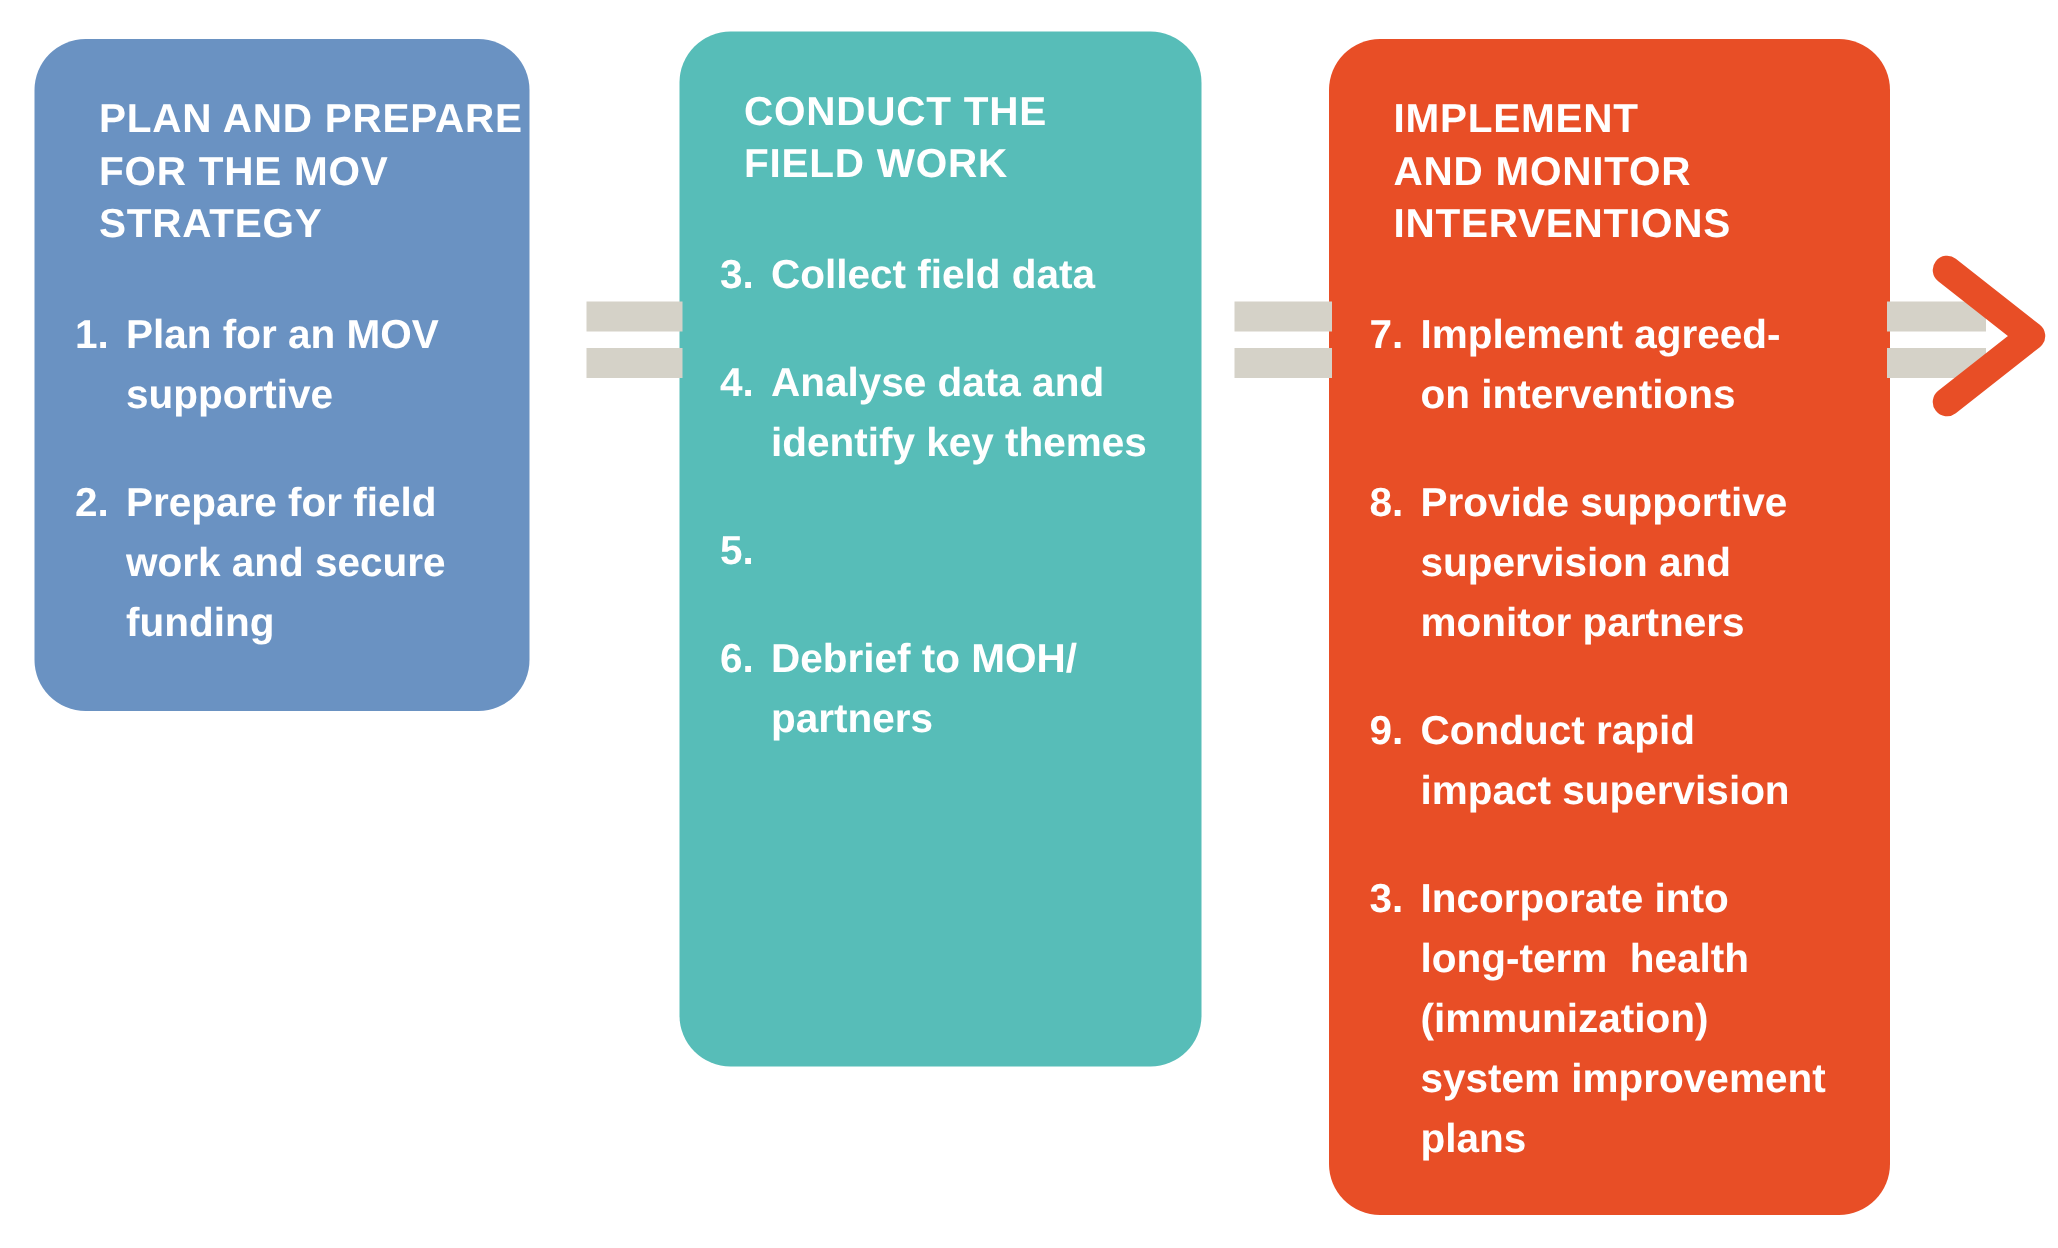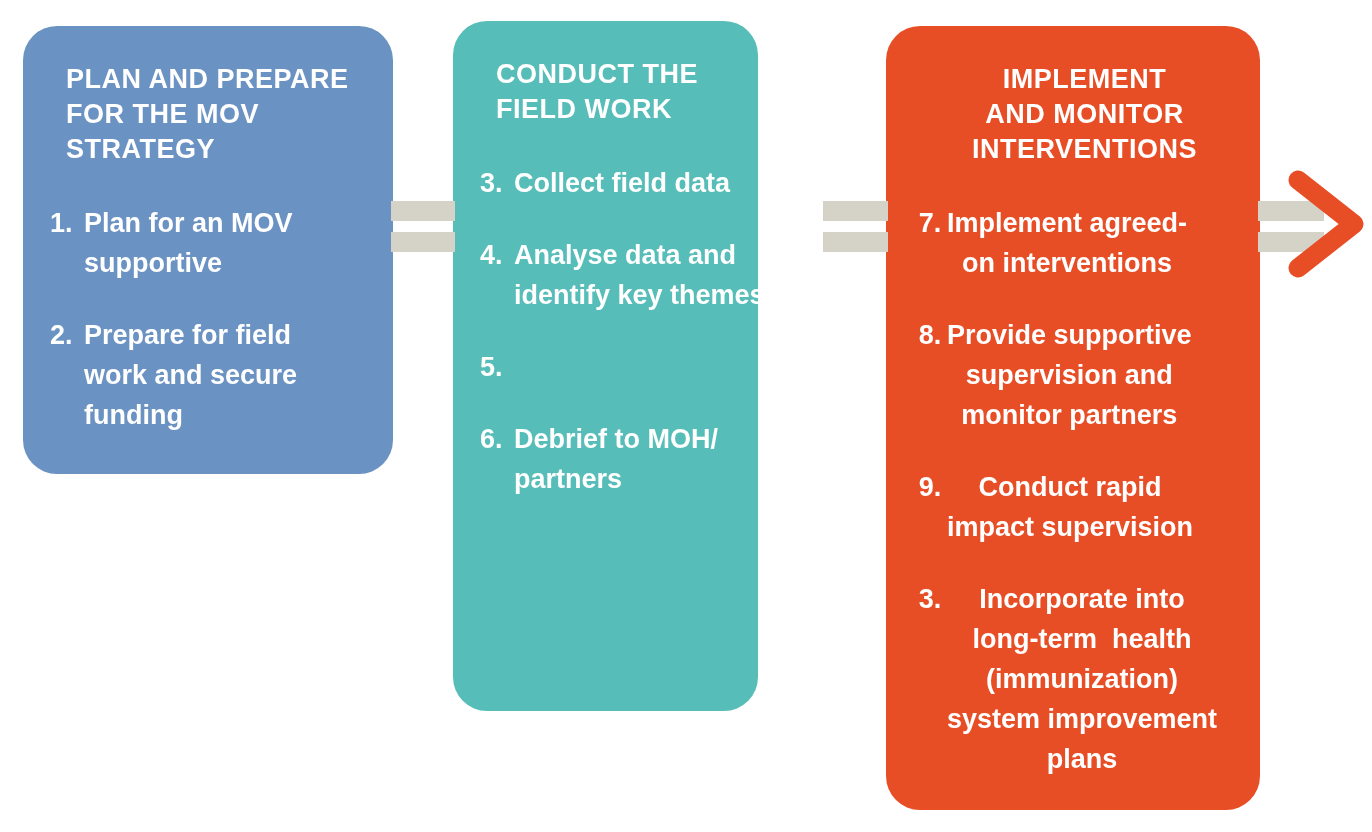--- a/index.html
+++ b/index.html
@@ -16,22 +16,22 @@
     font-family: "Liberation Sans", "DejaVu Sans", sans-serif;
     font-weight: 700;
   }
   .stage {
     position: absolute;
     border-radius: 34px;
     color: #ffffff;
     box-sizing: border-box;
     padding: 36px 20px 0 27px;
   }
-  .stage-1 { left: 23px;  top: 26px; width: 370px; height: 448px; background: #6A92C2; }
-  .stage-2 { left: 453px; top: 21px; width: 305px; height: 690px; background: #57BDB8; }
+  .stage-1 { left: 23px;  top: 26px; width: 330px; height: 448px; background: #6A92C2; }
+  .stage-2 { left: 453px; top: 21px; width: 348px; height: 690px; background: #57BDB8; }
   .stage-3 { left: 886px; top: 26px; width: 374px; height: 784px; background: #E84E26; }
   .stage-title {
     margin: 0 0 36px 16px;
     font-size: 27px;
     line-height: 35px;
     letter-spacing: 0.5px;
     white-space: pre;
     font-weight: 700;
   }
   .item {
@@ -105,21 +105,21 @@
     <div class="item">
       <span class="num">5.</span>
     </div>
     <div class="item">
       <span class="num">6.</span>
       <span class="txt">Debrief to MOH/
 partners</span>
     </div>
   </section>
 
-  <section class="stage stage-3" style="background-color: rgb(232, 78, 38); text-align: center;">
+  <section class="stage stage-3" style="background-color: rgb(232, 78, 38);">
     <h2 class="stage-title">IMPLEMENT
 AND MONITOR
 INTERVENTIONS</h2>
     <div class="item">
       <span class="num">7.</span>
       <span class="txt">Implement agreed-
 on interventions</span>
     </div>
     <div class="item">
       <span class="num">8.</span>

